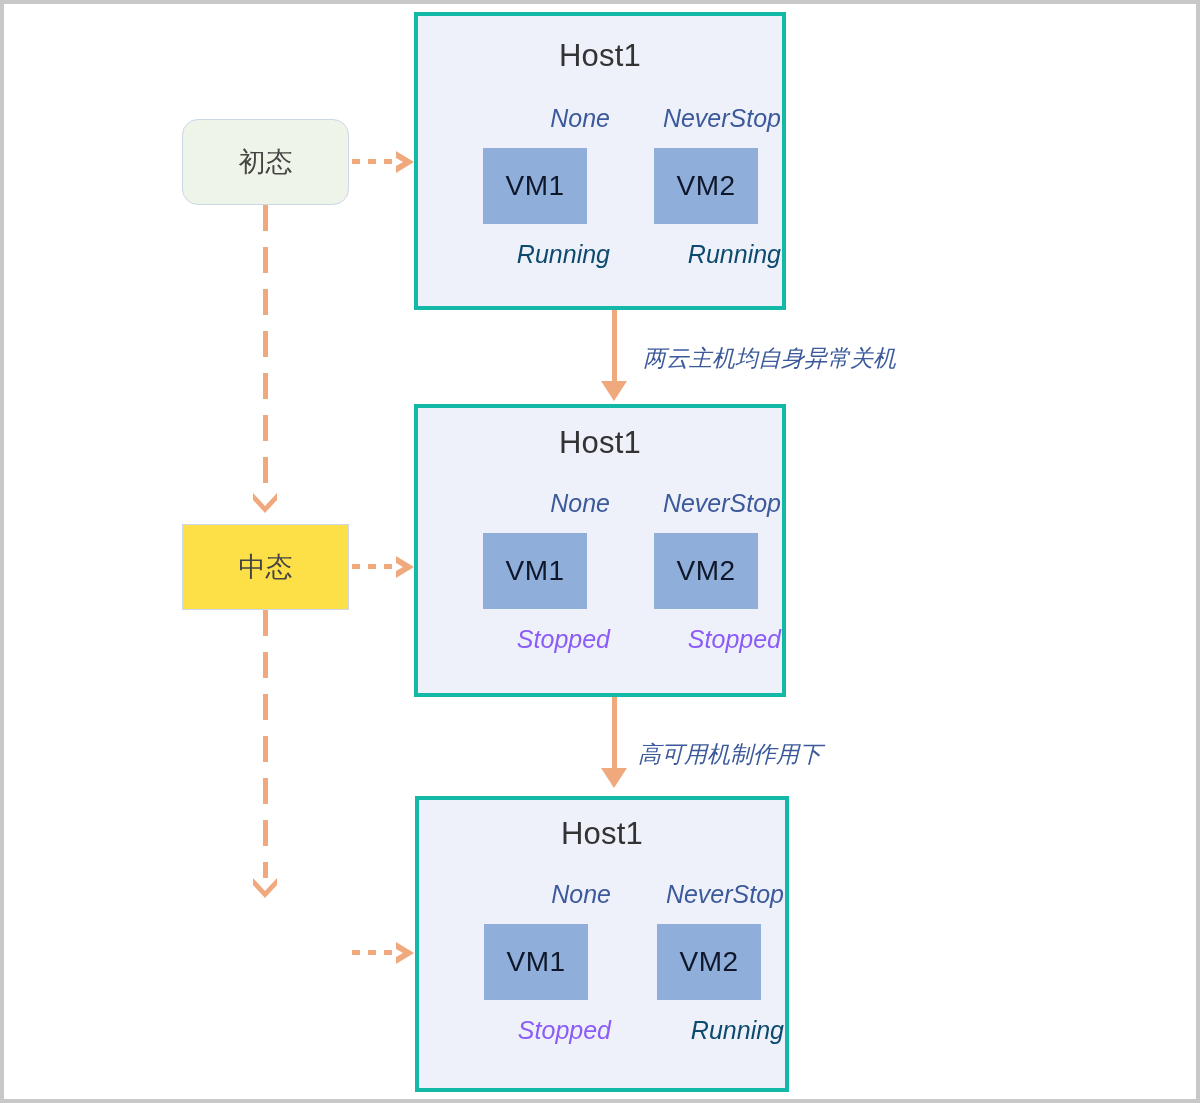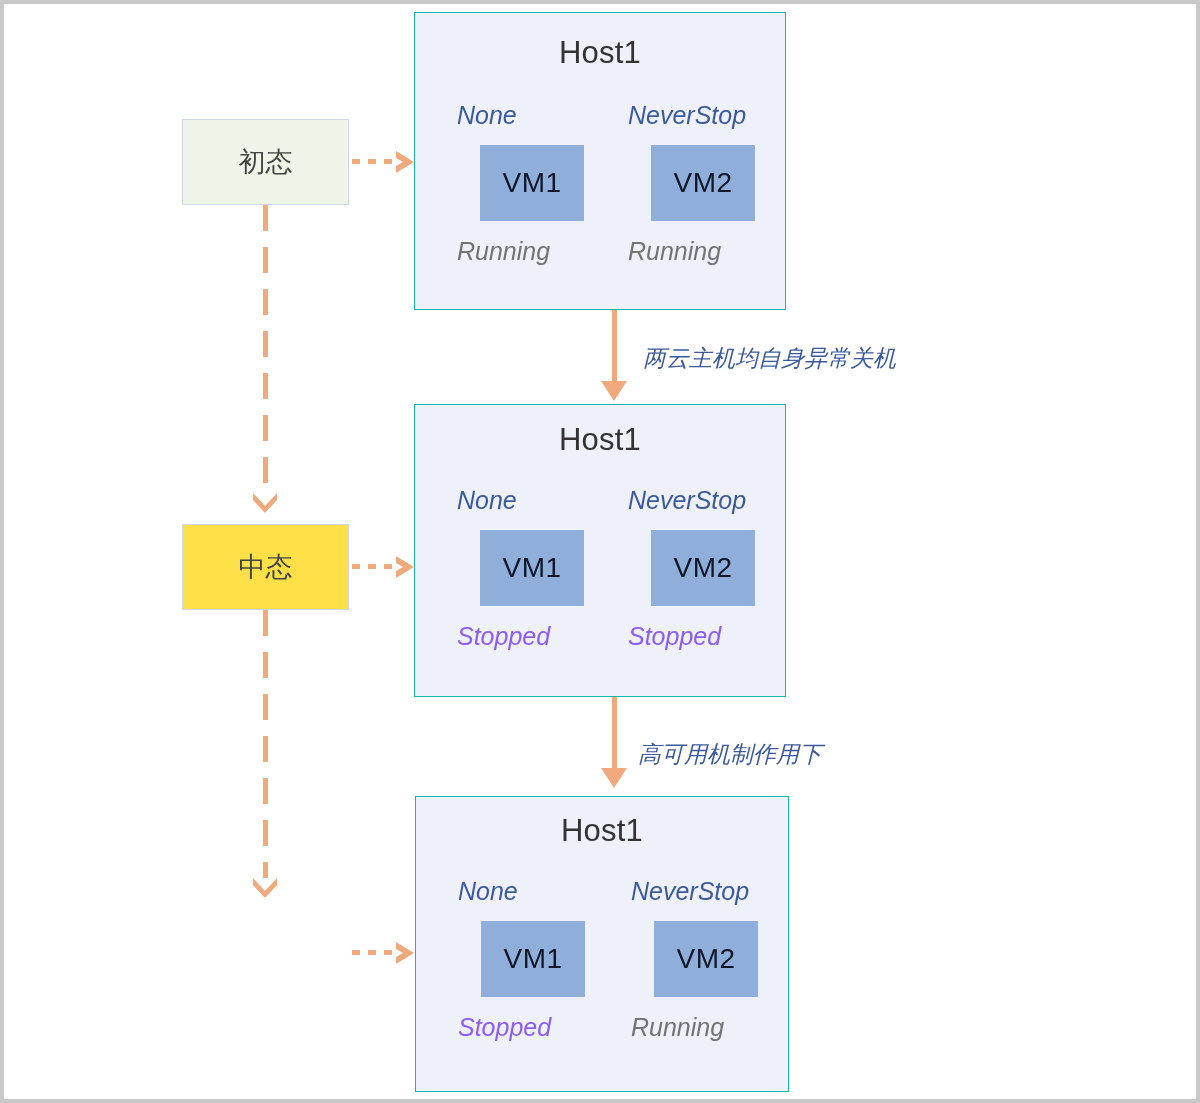--- a/index.html
+++ b/index.html
@@ -18,37 +18,37 @@
     background: #ffffff;
     box-sizing: border-box;
     border: 4px solid #c8c8c8;
     overflow: hidden;
   }
 
   
   .host-box {
     position: absolute;
     background: #eef1fa;
-    border: 1px solid #14b8a6;
+    border: 4px solid #14b8a6;
     box-sizing: border-box;
   }
   .host-title {
     position: absolute;
     left: 0;
     right: 0;
     text-align: center;
     font-size: 31px;
     color: #333333;
     letter-spacing: 0.2px;
     white-space: nowrap;
   }
   .vm-col {
     position: absolute;
     width: 150px;
-    text-align: left;
+    text-align: right;
   }
   .vm-policy {
     font-size: 25px;
     font-style: italic;
     color: #3c5a9b;
     line-height: 1;
     white-space: nowrap;
   }
   .vm-chip {
     width: 104px;
@@ -62,21 +62,21 @@
     color: #0f172a;
     letter-spacing: 0.5px;
   }
   .vm-status {
     margin-top: 18px;
     font-size: 25px;
     font-style: italic;
     line-height: 1;
     white-space: nowrap;
   }
-  .st-running { color: #737373; }
+  .st-running { color: #0c4a6e; }
   .st-stopped { color: #8b5cf6; }
 
   
   .state-box {
     position: absolute;
     box-sizing: border-box;
     border: 1px solid #cdd7e8;
     display: flex;
     align-items: center;
     justify-content: center;
@@ -150,21 +150,21 @@
     </svg>
   </div>
 
   <div class="vdash" style="left:259px; top:606px; height:268px;"></div>
   <div class="arrow-chevron-down" style="left:248px; top:873px;">
     <svg viewBox="0 0 26 22" width="26" height="22">
       <path d="M1 1 L13 14 L25 1 L25 8 L13 21 L1 8 Z" fill="#f0a97d"></path>
     </svg>
   </div>
 
-  <div class="state-box state-initial" style="left:178px; top:115px; width:167px; height:86px;">
+  <div class="state-box state-initial" style="left:178px; top:115px; width:167px; height:86px;border-radius:16px;">
     <span>初态</span>
   </div>
 
   <div class="hdots" style="left:348px; top:155px; width:45px;"></div>
   <div class="arrow-right-open" style="left:390px; top:145px;">
     <svg viewBox="0 0 24 26" width="24" height="26">
       <path d="M2 2 L20 13 L2 24 L2 17 L9 13 L2 9 Z" fill="#f0a97d"></path>
     </svg>
   </div>
 

